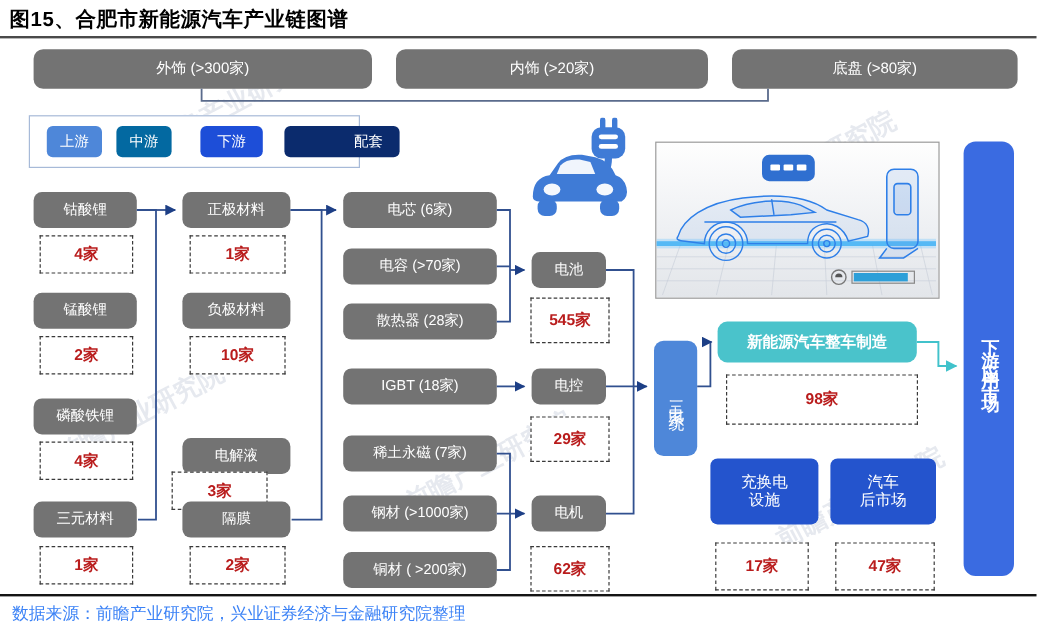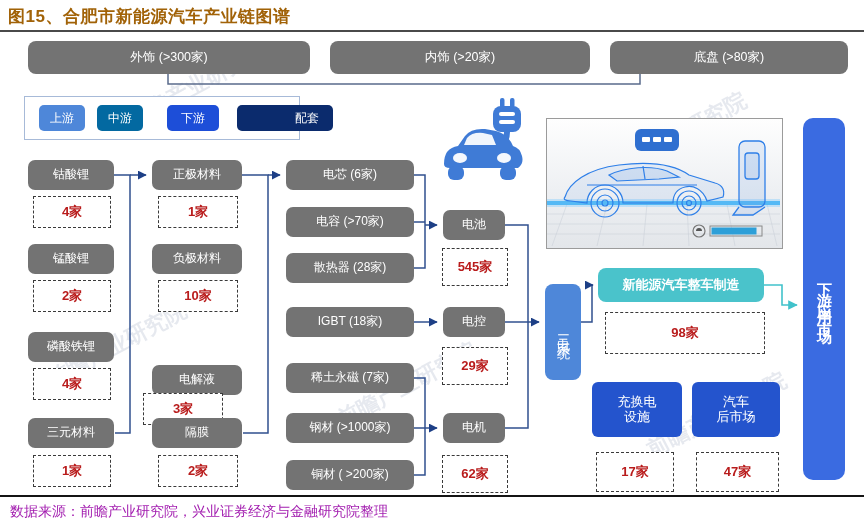--- a/index.html
+++ b/index.html
@@ -1,22 +1,22 @@
 <!DOCTYPE html>
 <html><head>
 <meta charset="utf-8">
 <style>
   html,body{margin:0;padding:0;background:#fff;}
   body{font-family:"Liberation Sans","DejaVu Sans",sans-serif;}
   #app{position:relative;width:864px;height:527px;background:#fff;overflow:hidden;}
   .abs{position:absolute;}
-  .title{position:absolute;left:8px;top:5px;font-size:17px;font-weight:bold;color:#a16207;letter-spacing:.5px;}
+  .title{position:absolute;left:8px;top:5px;font-size:17px;font-weight:bold;color:#000000;letter-spacing:.5px;}
   .rule-top{position:absolute;left:0;top:30px;width:864px;height:2px;background:#4a4a4a;}
   .rule-bottom{position:absolute;left:0;top:495px;width:864px;height:2px;background:#141414;}
-  .source{position:absolute;left:10px;top:503px;font-size:14px;color:#a21caf;}
+  .source{position:absolute;left:10px;top:503px;font-size:14px;color:#3b82f6;}
 
   .bluebox{position:absolute;background:#737373;color:#fff;border-radius:7px;
     display:flex;align-items:center;justify-content:center;font-size:12px;line-height:1.15;text-align:center;}
   .topbox{border-radius:8px;font-size:12.5px;}
   .count{position:absolute;background:#fff;border:1.5px dashed #3a3a3a;color:#b91c1c;font-weight:bold;font-size:13px;
     display:flex;align-items:center;justify-content:center;}
   .teal{background:#0369a1;}
   .royal{background:#2454cd;border-radius:6px;font-size:13px;flex-direction:column;}
   .navy{background:#0b2b6d;}
   .mblue{background:#1d4ed8;}

